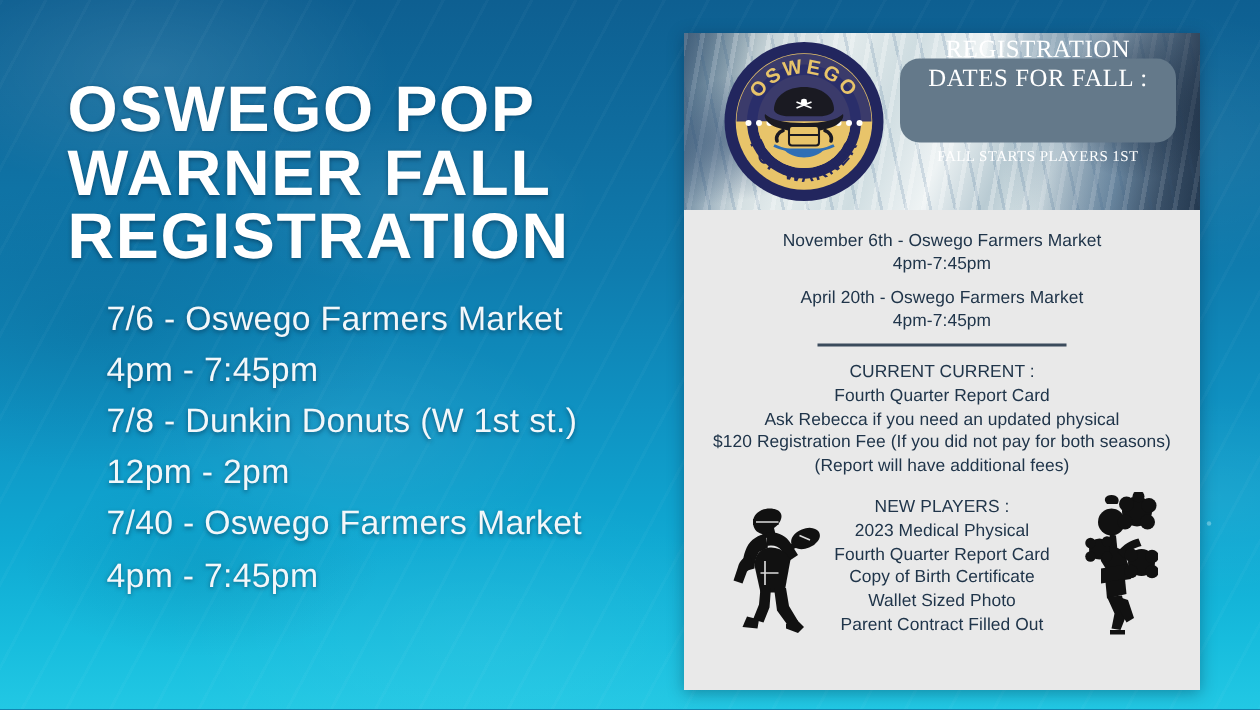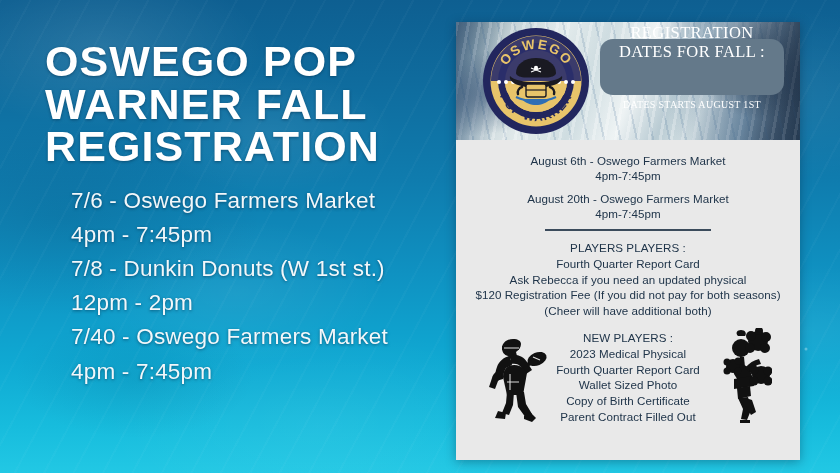--- a/index.html
+++ b/index.html
@@ -40,21 +40,21 @@
   .water-streaks {
     position:absolute; inset:0; opacity:.16; pointer-events:none;
     background:repeating-linear-gradient(118deg,
       rgba(255,255,255,.16) 0px, rgba(255,255,255,.16) 2px,
       rgba(255,255,255,0) 2px, rgba(255,255,255,0) 26px);
   }
   .bubbles { position:absolute; right:18px; bottom:8px; width:90px; height:120px; opacity:.55; pointer-events:none; }
 
   
   #left-block {
-    position:absolute; left:45px; top:40px; width:400px;
+    position:absolute; left:45px; top:52px; width:400px;
   }
   #headline {
     color:#ffffff;
     font-size:43px;
     font-weight:bold;
     line-height:0.99;
     letter-spacing:1.1px;
     text-shadow:0 1px 3px rgba(0,30,55,.45);
     white-space:pre-line;
   }
@@ -226,45 +226,45 @@
           <path d="M44 63h20" stroke="#1a1a22" stroke-width="1.2"></path>
           <path d="M40 60c-3 1-5 4-4 7M68 60c3 1 5 4 4 7" stroke="#1a1a22" stroke-width="2.4" fill="none" stroke-linecap="round"></path>
           <path d="M40 72h28c-3 4-9 6-14 6s-11-2-14-6z" fill="#2f6fb5"></path>
           <path d="M34 70c6 3 13 4 20 4s14-1 20-4" stroke="#2f6fb5" stroke-width="2" fill="none"></path>
         </g>
       </svg>
 
       <div id="reg-badge">
         <div class="b1" style="white-space:pre-line;">REGISTRATION
 DATES FOR FALL :</div>
-        <div class="b2">DATES STARTS AUGUST 1ST</div>
+        <div class="b2">FALL STARTS PLAYERS 1ST</div>
       </div>
     </div>
 
     <div id="flyer-body">
 
       <div class="dates-group">
         <div class="date-row">
-          <div class="date-line">August 6th - Oswego Farmers Market</div>
+          <div class="date-line">November 6th - Oswego Farmers Market</div>
           <div class="date-line">4pm-7:45pm</div>
         </div>
         <div class="date-row">
-          <div class="date-line">August 20th - Oswego Farmers Market</div>
+          <div class="date-line">April 20th - Oswego Farmers Market</div>
           <div class="date-line">4pm-7:45pm</div>
         </div>
       </div>
 
       <div id="divider"></div>
 
       <div class="section">
-        <div class="sec-title">PLAYERS PLAYERS :</div>
+        <div class="sec-title">CURRENT CURRENT :</div>
         <div class="sec-line">Fourth Quarter Report Card</div>
         <div class="sec-line">Ask Rebecca if you need an updated physical</div>
         <div class="sec-line">$120 Registration Fee (If you did not pay for both seasons)</div>
-        <div class="sec-line">(Cheer will have additional both)</div>
+        <div class="sec-line">(Report will have additional fees)</div>
       </div>
 
       <div id="new-players-wrap">
 
         <svg id="football-silhouette" viewBox="0 0 74 92">
           <g fill="#111111">
             <path d="M33 7c-6 0-11 4-11 9 0 4 2 7 6 8l2 3 7-3-1-4c3-2 5-5 5-8 0-3-3-5-8-5z"></path>
             <path d="M22 14h17v4H22z"></path>
             <path d="M30 24c-6 1-11 5-13 11-2 5-2 10-1 14l7-2c0-4 1-8 3-11l6-3z"></path>
             <path d="M31 23c7-1 13 2 16 7l5 8-6 4-5-7c-2-3-6-4-10-3z"></path>
@@ -318,22 +318,22 @@
               <circle cx="11" cy="43" r="3.5"></circle>
                 <circle cx="22" cy="43" r="3.5"></circle>
             </g>
           </g>
         </svg>
 
         <div id="new-players-text">
           <div class="sec-title">NEW PLAYERS :</div>
           <div class="sec-line">2023 Medical Physical</div>
           <div class="sec-line">Fourth Quarter Report Card</div>
+          <div class="sec-line">Copy of Birth Certificate</div>
           <div class="sec-line">Wallet Sized Photo</div>
-          <div class="sec-line">Copy of Birth Certificate</div>
           <div class="sec-line">Parent Contract Filled Out</div>
 
         </div>
       </div>
 
     </div>
   </div>
 </div>
 
 </body></html>

